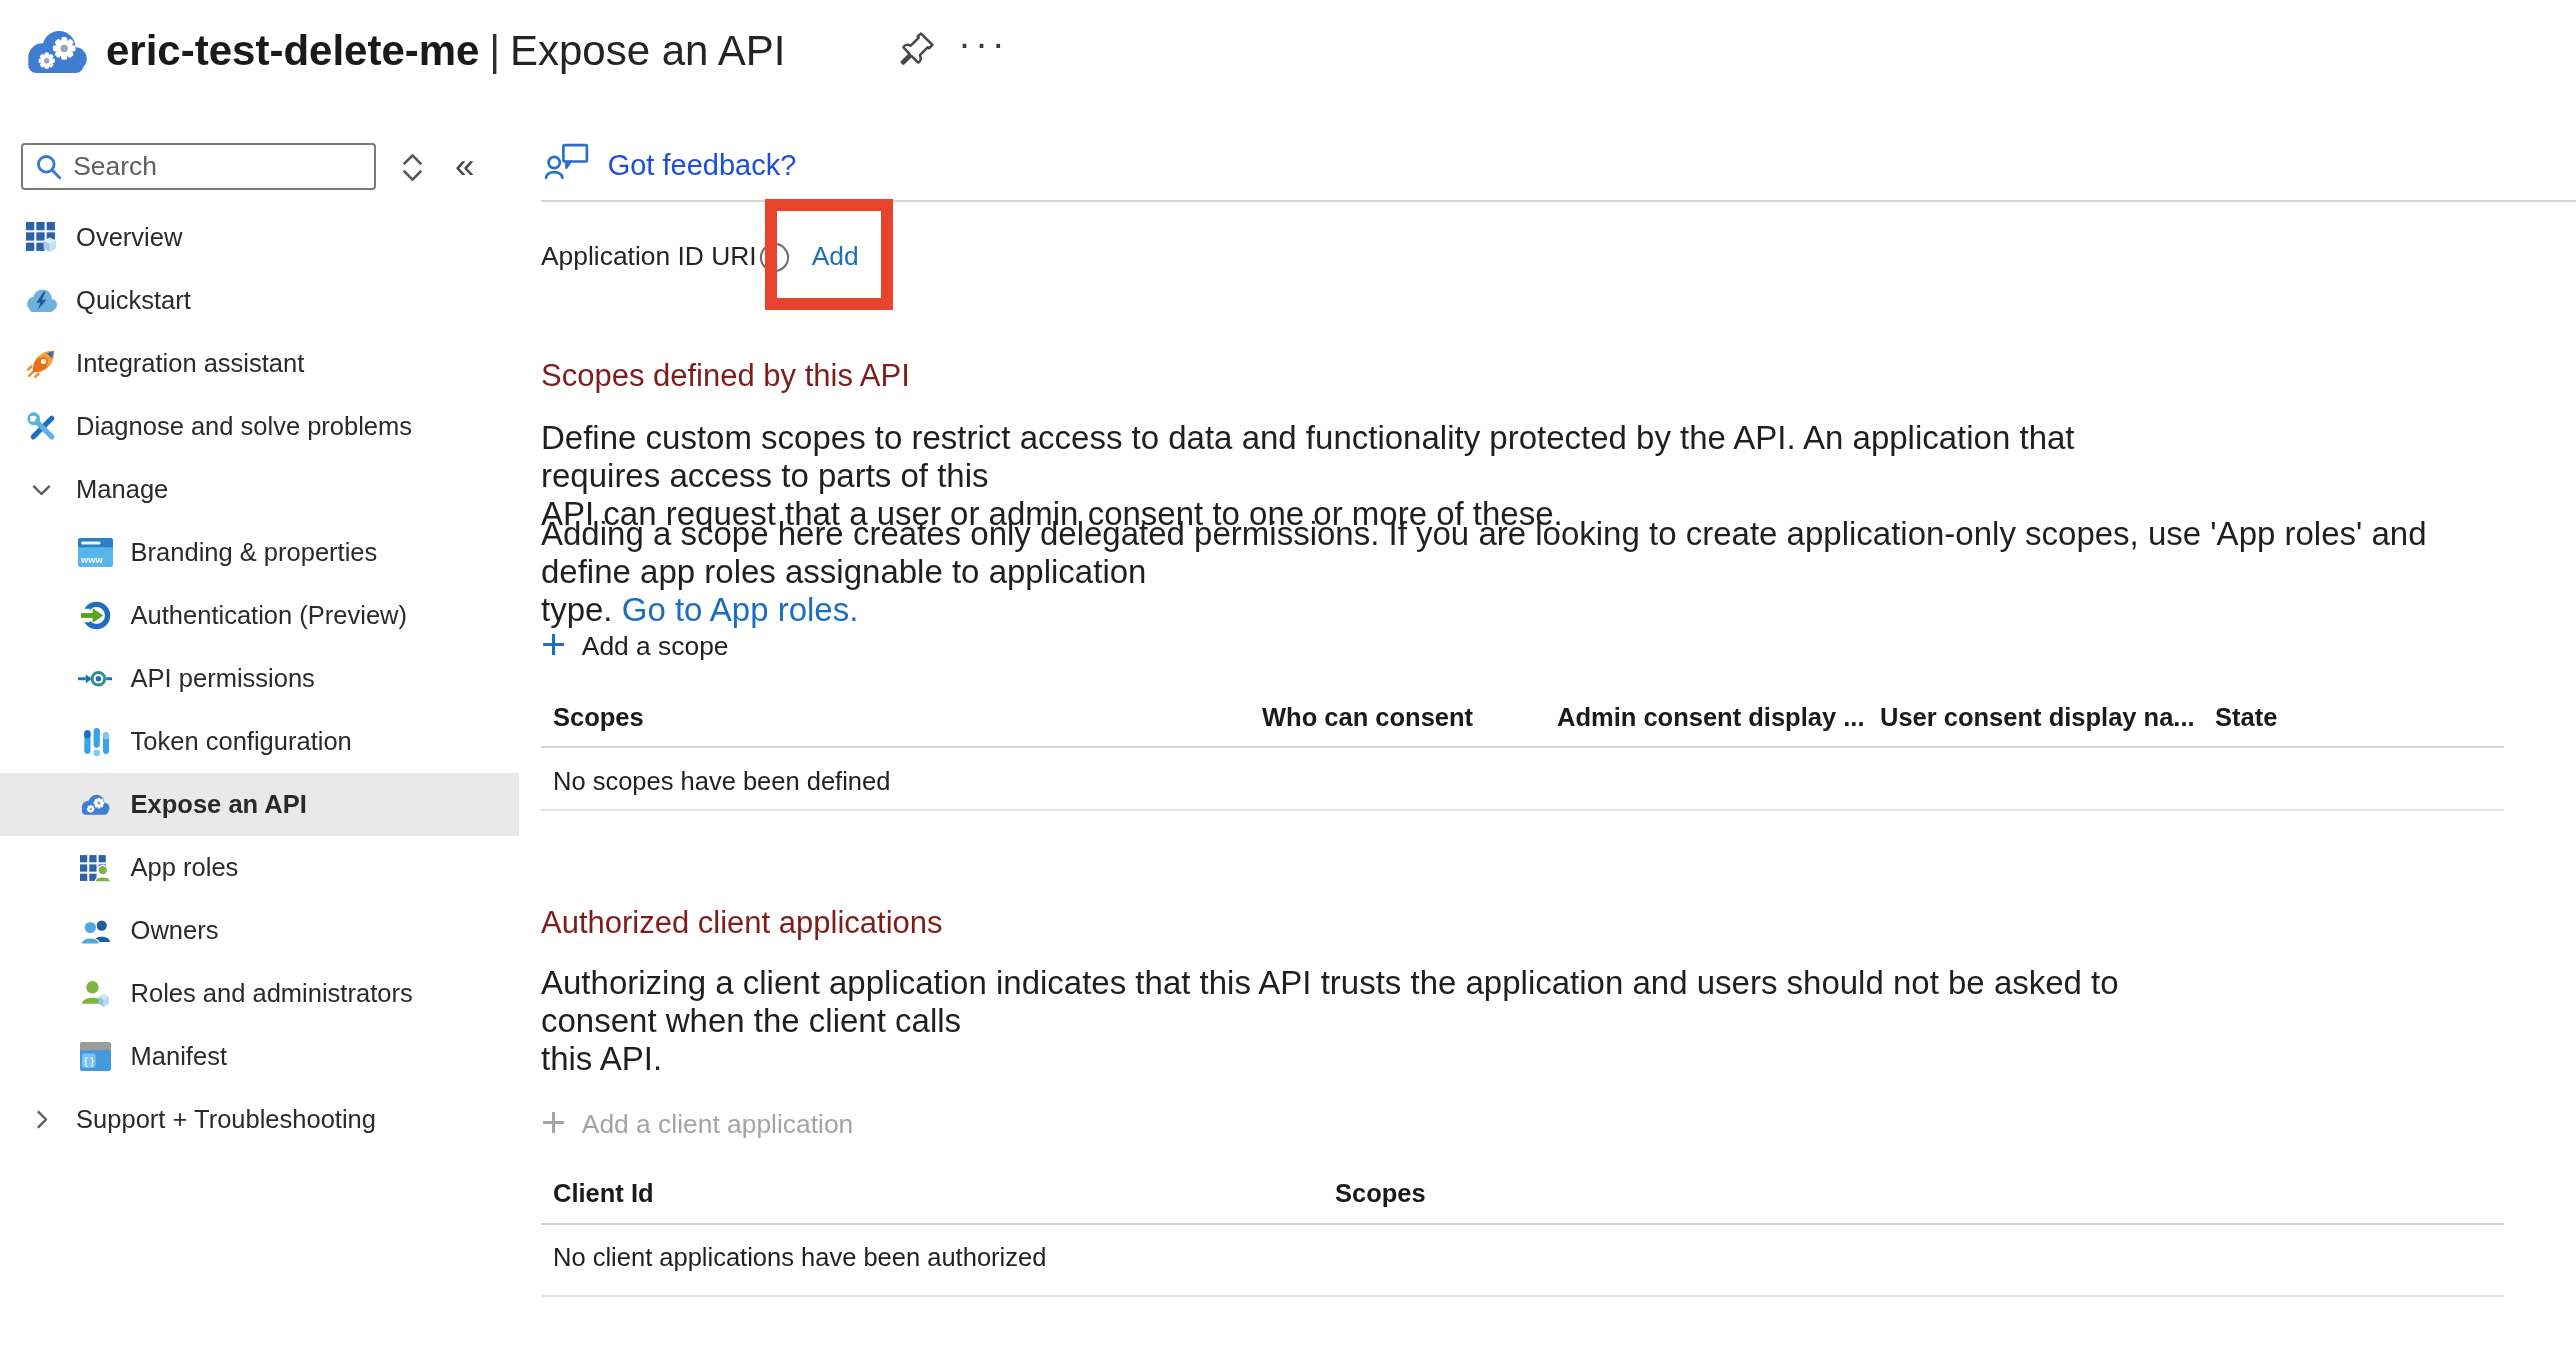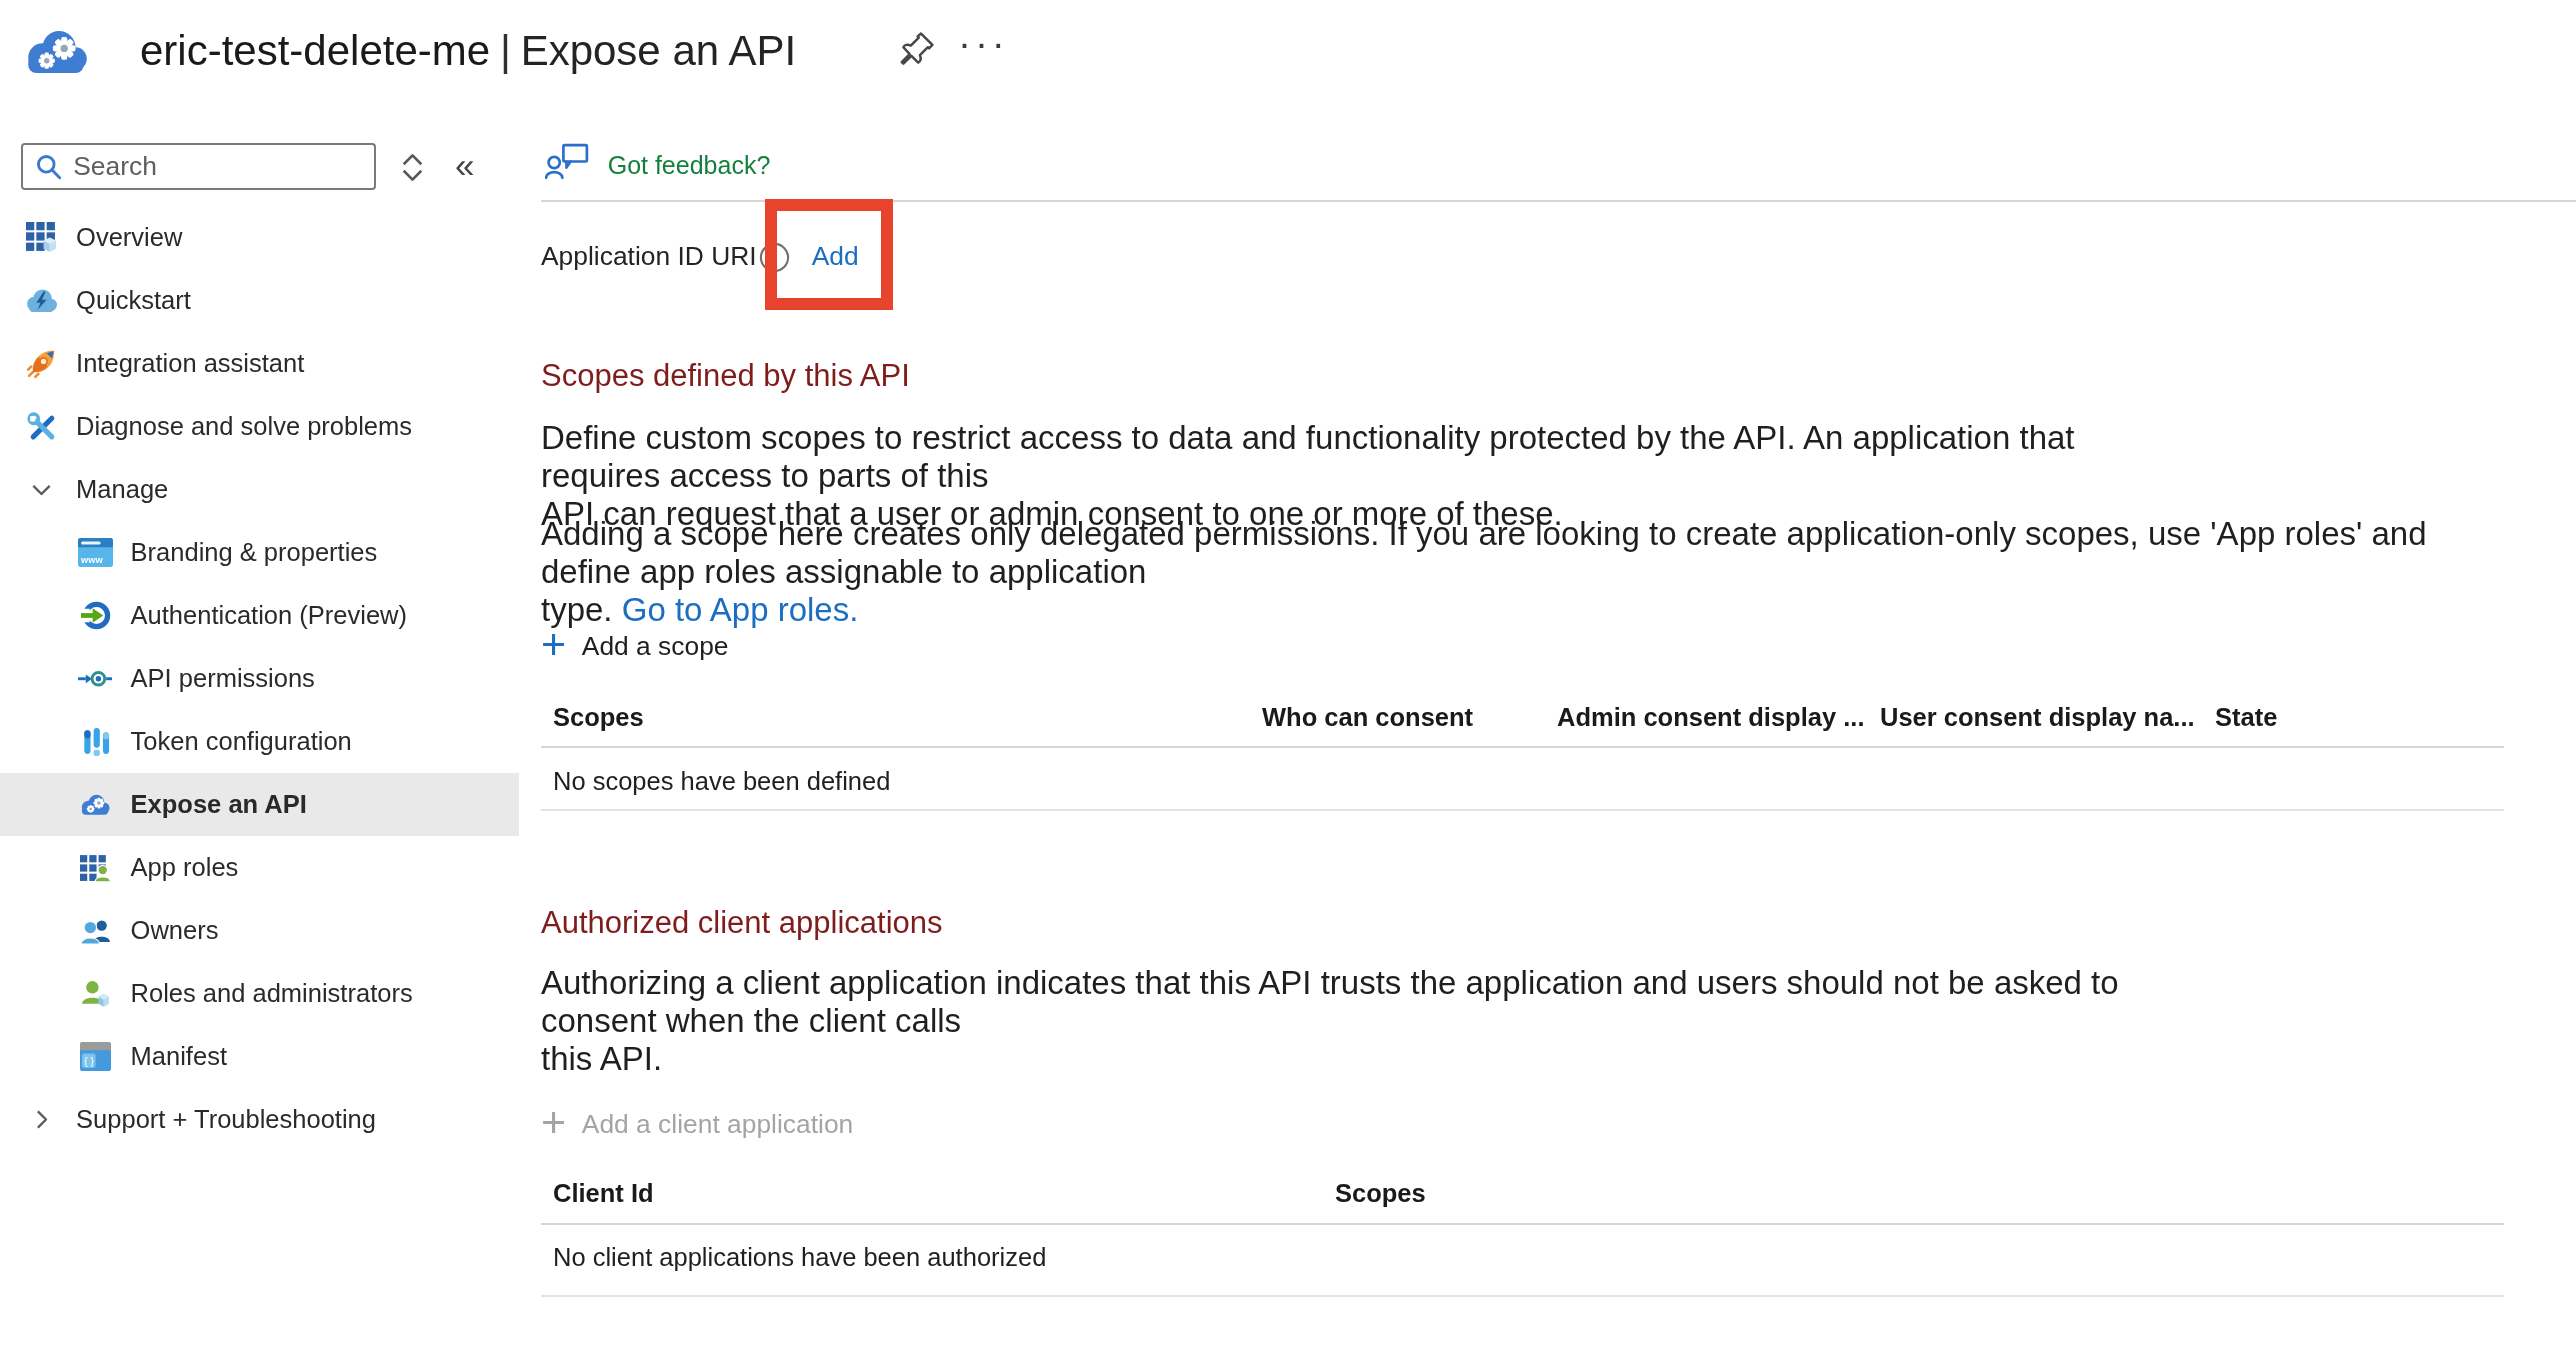--- a/index.html
+++ b/index.html
@@ -1,40 +1,40 @@
 <!DOCTYPE html>
 <html><head>
 <meta charset="utf-8">
 <style>
   html,body{margin:0;padding:0;background:#fff;}
   #screen{position:relative;width:2576px;height:1360px;background:#ffffff;overflow:hidden;
           font-family:"Liberation Sans",sans-serif;color:#201f1e;}
   
   .hdr-icon{position:absolute;left:19.6px;top:25.5px;}
   .page-title{position:absolute;left:106px;top:27.4px;font-size:42px;white-space:nowrap;color:#1b1a19;}
-  .page-title .app{font-weight:400;margin-left:34px;}
+  .page-title .app{font-weight:700;}
   .page-title .sep{font-weight:400;color:#323130;padding:0 9.8px;}
   .page-title .blade{font-weight:400;color:#252423;}
   .pin-btn{position:absolute;left:896px;top:29px;cursor:pointer;}
   .more-btn{position:absolute;left:958px;top:21.5px;font-size:39px;color:#3b3a39;letter-spacing:3.9px;cursor:pointer;}
   
   .sidebar{position:absolute;left:0;top:137px;width:519px;}
   .searchbox{position:absolute;left:20.6px;top:5.9px;width:355px;height:47px;border:2px solid #7a7a7a;
              border-radius:3.9px;display:flex;align-items:center;background:#fff;box-sizing:border-box;}
   .searchbox .mag{margin:0 9.8px 0 11.8px;display:flex;}
   .searchbox .ph{font-size:26.4px;color:#605e5c;}
   .side-top-ico{position:absolute;top:13.7px;cursor:pointer;}
   .collapse-gl{font-size:35px;color:#484644;}
   .side-list{position:absolute;left:0;top:69px;width:519px;}
   .side-item{height:63px;display:flex;align-items:center;font-size:25.5px;color:#2b2a29;cursor:pointer;}
   .side-item .ico{width:35px;display:flex;justify-content:center;margin-left:23.5px;margin-right:17.6px;flex:none;}
   .side-item.child .ico{margin-left:78px;}
   .side-item.selected{background:#e9e9e9;font-weight:700;}
   .feedback{position:absolute;left:545px;top:143px;display:flex;align-items:center;cursor:pointer;}
-  .feedback .lbl{font-size:25px;color:#15803d;margin-left:15.7px;}
+  .feedback .lbl{font-size:29px;color:#1d4ed8;margin-left:15.7px;}
   .divider{position:absolute;height:2px;background:#d8d6d4;}
   .divider.light{height:2px;background:#e4e2e0;}
   .appid-row{position:absolute;left:541px;top:241px;display:flex;align-items:center;}
   .appid-row .lbl{font-size:26.4px;color:#252423;}
   .appid-row .add{font-size:26.4px;margin-left:55px;cursor:pointer;}
   .info-ico{position:absolute;left:758px;top:241px;}
   .red-box{position:absolute;left:765px;top:199px;width:128px;height:111px;box-sizing:border-box;z-index:6;}
   .sec-title{position:absolute;font-size:31px;color:#7f1d1d;font-weight:400;}
   .para{position:absolute;font-size:33px;line-height:38px;color:#201f1e;white-space:pre-line;}
   .link{color:#1b6ec2;text-decoration:none;cursor:pointer;}

